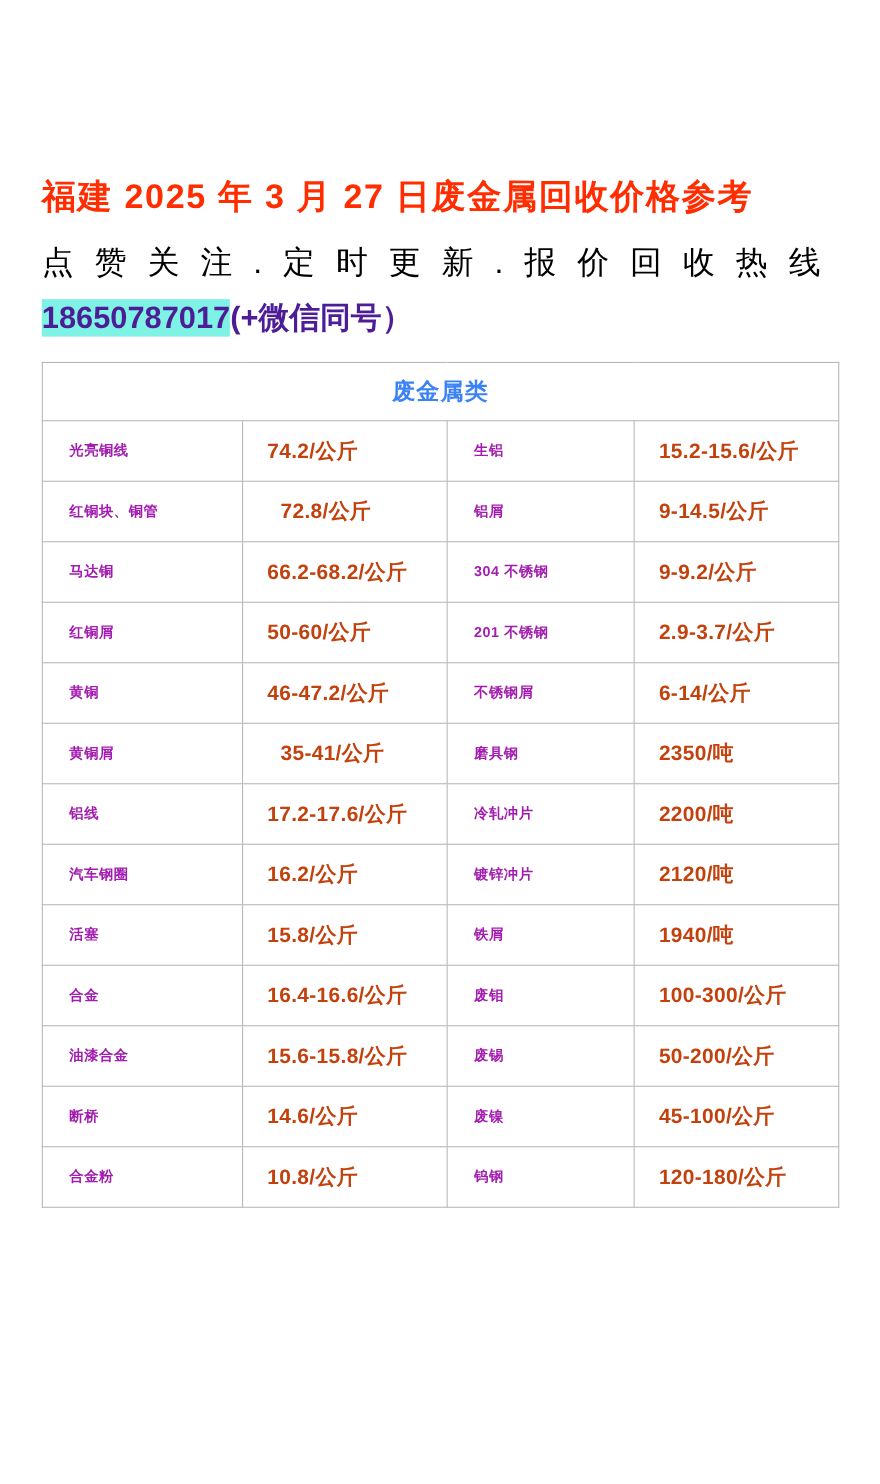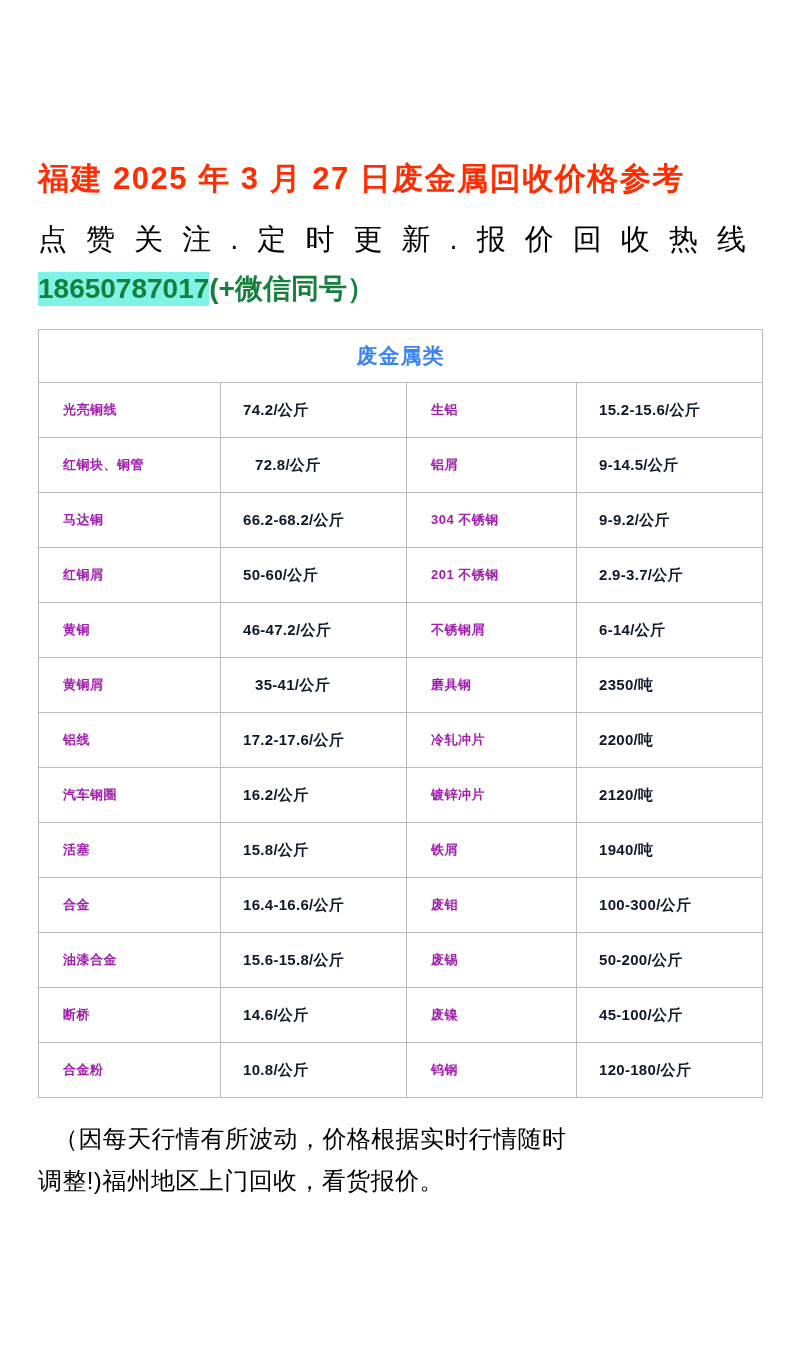--- a/index.html
+++ b/index.html
@@ -42,21 +42,21 @@
     color: #000000;
     letter-spacing: 5.5px;
     line-height: 1.25;
     white-space: nowrap;
   }
   .phone-line {
     margin: 0;
     padding-top: 14px;
     font-size: 28px;
     font-weight: bold;
-    color: #15803d;
+    color: #4c1d95;
     line-height: 1.3;
     white-space: nowrap;
   }
   .phone-hl {
     background: #7ff2e6;
     padding: 1px 0 2px 0;
   }
 
   
   .price-table {
@@ -82,23 +82,23 @@
     letter-spacing: 1px;
   }
   .cell-name {
     font-size: 13px;
     font-weight: bold;
     color: #a21caf;
     padding-left: 24px !important;
     letter-spacing: 0.5px;
   }
   .cell-price {
-    font-size: 15px;
-    font-weight: bold;
-    color: #0f172a;
+    font-size: 19px;
+    font-weight: bold;
+    color: #c2410c;
     padding-left: 22px !important;
     letter-spacing: 0.3px;
   }
   .cell-price.indent {
     padding-left: 34px !important;
   }
   col.c1 { width: 182px; }
   col.c2 { width: 186px; }
   col.c3 { width: 170px; }
   col.c4 { width: 186px; }
@@ -214,18 +214,14 @@
       </tr>
       <tr>
         <td class="cell-name">合金粉</td>
         <td class="cell-price">10.8/公斤</td>
         <td class="cell-name">钨钢</td>
         <td class="cell-price">120-180/公斤</td>
       </tr>
     </tbody>
   </table>
 
-  <p class="note">
-    <span class="indent-first">（因每天行情有所波动，价格根据实时行情随时</span><br>
-    <span>调整!)福州地区上门回收，看货报价。</span>
-  </p>
 
 </div>
 
 </body></html>

